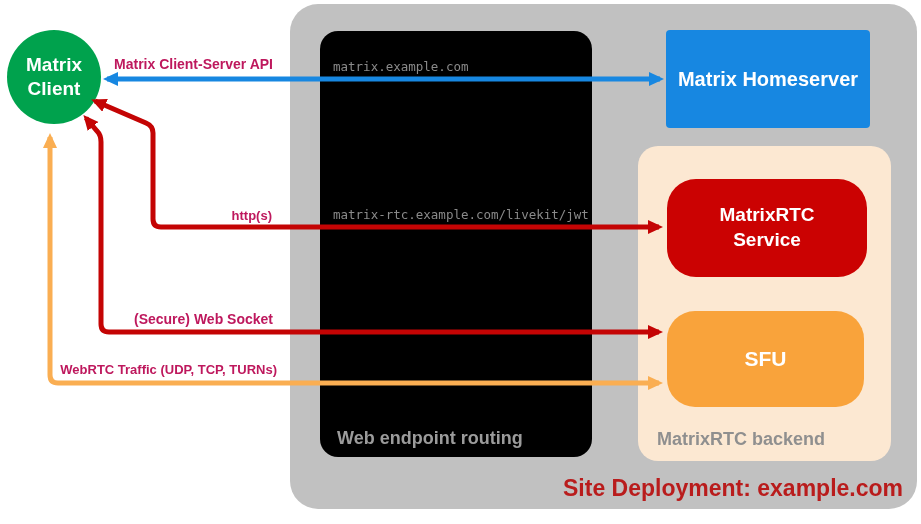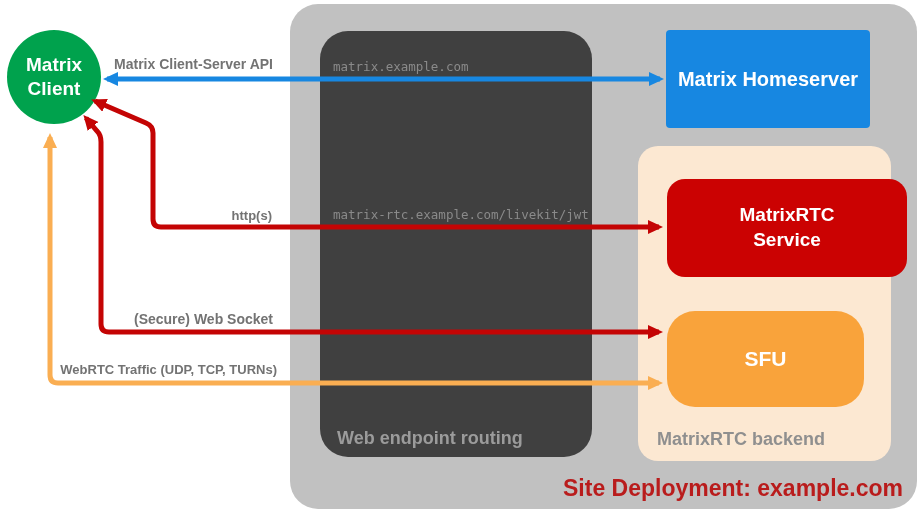--- a/index.html
+++ b/index.html
@@ -12,21 +12,21 @@
   
   .site-box{
     left:290px;top:4px;width:627px;height:505px;
     background:#c1c1c1;border-radius:28px;
   }
   .site-label{
     right:14px;bottom:7px;color:#b91c1c;font-weight:bold;font-size:23px;
   }
   .routing-box{
     left:320px;top:31px;width:272px;height:426px;
-    background:#404040;border-radius:28px;
+    background:#000000;border-radius:18px;
   }
   .routing-label{
     left:17px;bottom:8px;color:#9b9b9b;font-weight:bold;font-size:18px;
   }
   .endpoint{
     left:13px;color:#8a8a8a;font-family:"DejaVu Sans Mono",monospace;
     font-size:12.5px;white-space:nowrap;
   }
   .backend-box{
     left:638px;top:146px;width:253px;height:315px;
@@ -42,30 +42,30 @@
   }
   .client-circle{
     left:7px;top:30px;width:94px;height:94px;border-radius:50%;
     background:#00a24d;font-size:19px;line-height:1.25;
   }
   .homeserver{
     left:666px;top:30px;width:204px;height:98px;border-radius:4px;
     background:#1787e1;font-size:20px;
   }
   .auth{
-    left:667px;top:179px;width:240px;height:98px;border-radius:18px;
+    left:667px;top:179px;width:200px;height:98px;border-radius:29px;
     background:#cb0202;font-size:19px;line-height:1.3;
   }
   .sfu{
     left:667px;top:311px;width:197px;height:96px;border-radius:28px;
     background:#f9a33b;font-size:21px;
   }
   
   .arrow-label{
-    color:#737373;font-weight:bold;white-space:nowrap;text-align:right;
+    color:#be185d;font-weight:bold;white-space:nowrap;text-align:right;
   }
   .lbl-csapi{right:648px;top:56px;font-size:14px;}
   .lbl-http{right:649px;top:208px;font-size:13px;}
   .lbl-ws{right:648px;top:311px;font-size:14px;}
   .lbl-webrtc{right:644px;top:362px;font-size:13px;}
   
   .wires{left:0;top:0;pointer-events:none;z-index:10;}
 </style>
 </head>
 <body>

